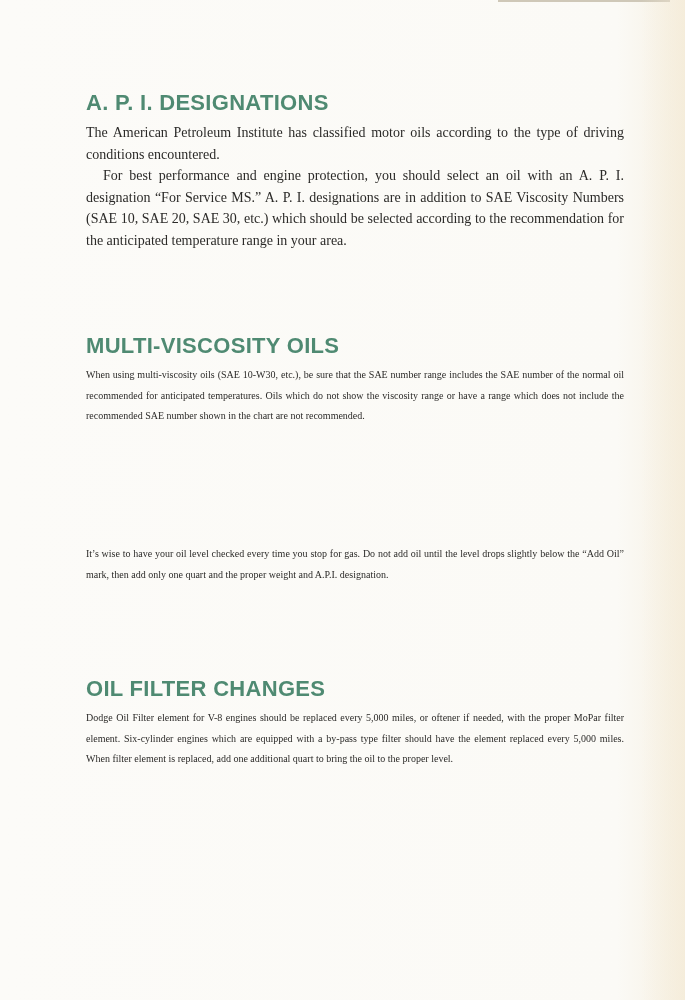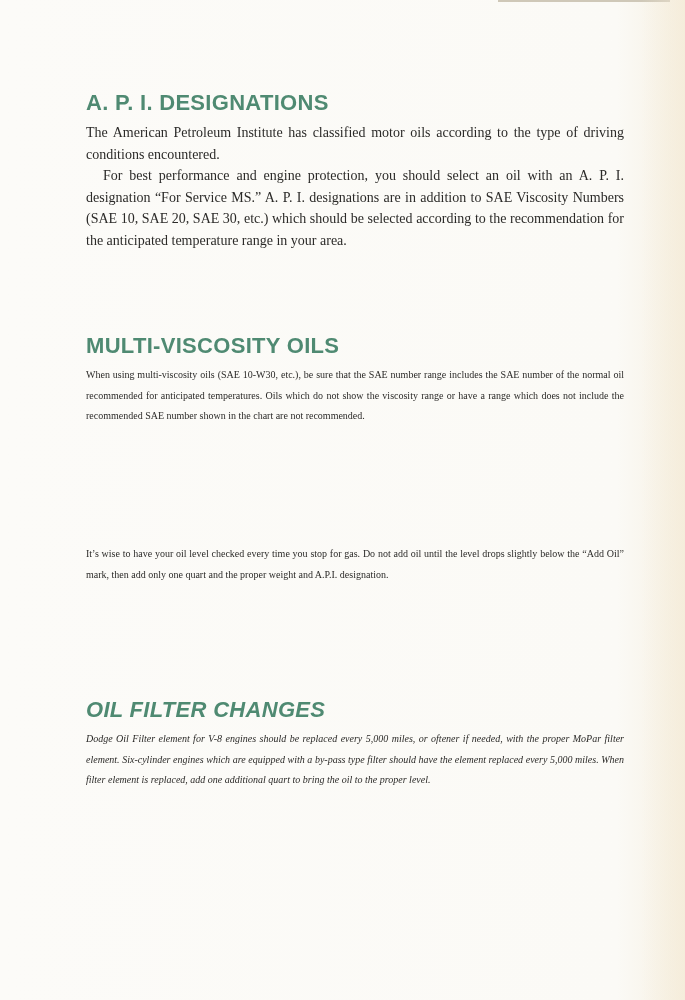--- a/index.html
+++ b/index.html
@@ -29,21 +29,21 @@
   }
   .para {
     margin: 0; color: #2b2a28; text-align: justify;
   }
   .para.large { font-size: 14px; line-height: 21.5px; }
   .para.small { font-size: 10px; line-height: 20.5px; }
   .indent { text-indent: 17px; }
   #s1 { top: 93px; }
   #s2 { top: 336px; }
   #s3 { top: 544px; }
-  #s4 { top: 700px; font-style: italic; }
+  #s4 { top: 679px; }
 </style>
 </head>
 <body>
 
 <div class="page">
   <div class="top-edge"></div>
   <div class="right-shade"></div>
 
   <div class="section" id="s1">
     <h2 class="heading">A. P. I. DESIGNATIONS</h2>

